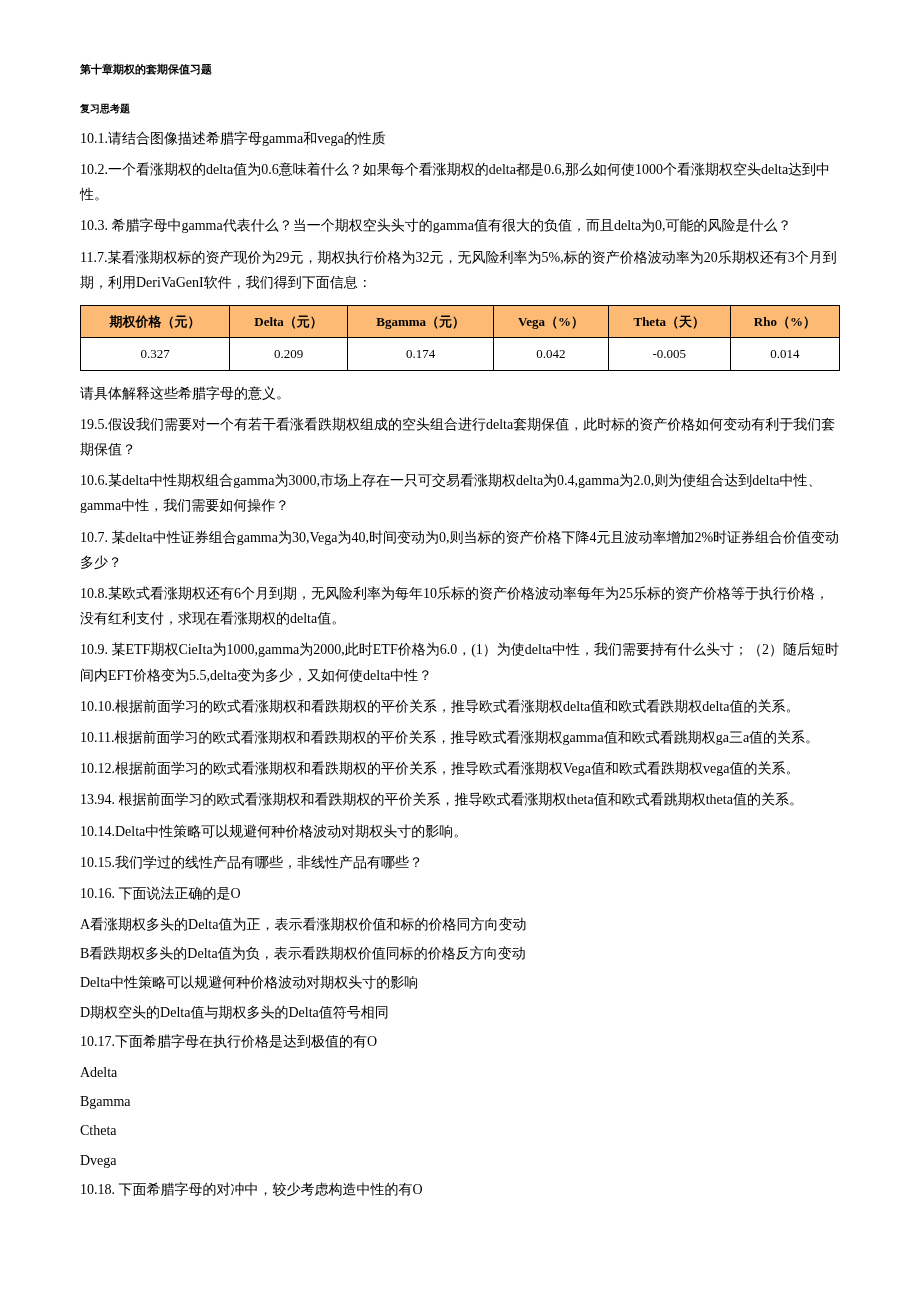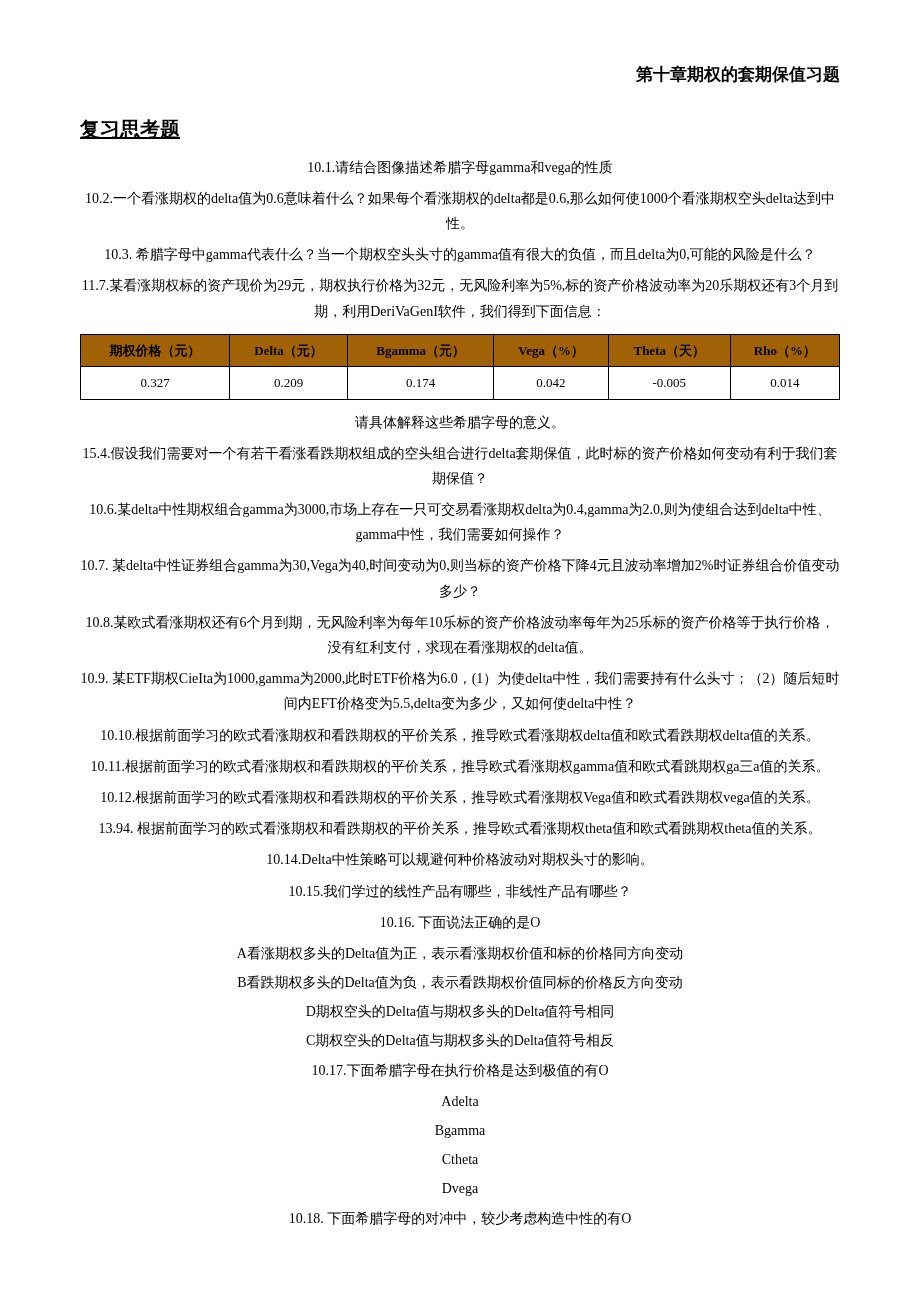--- a/index.html
+++ b/index.html
@@ -11,52 +11,50 @@
       background: #ffffff;
       font-family: "SimSun", "宋体", serif;
       font-size: 14px;
       color: #000000;
       width: 920px;
       min-height: 1301px;
       padding: 60px 80px;
       line-height: 1.8;
     }
     .page-title {
-      text-align: right;
-      font-size: 17px;
+      text-align: left;
+      font-size: 11px;
       font-weight: bold;
       margin-bottom: 20px;
     }
     .section-title {
       font-weight: bold;
-      text-decoration: underline;
       margin-bottom: 8px;
-      font-size: 20px;
+      font-size: 10px;
     }
     .question {
       margin-bottom: 6px;
       text-indent: 0;
-      text-align: center;
     }
     .sub-item {
       margin-bottom: 4px;
     }
     table {
       border-collapse: collapse;
       width: 100%;
       margin: 10px 0;
       font-size: 13px;
     }
     table td, table th {
       border: 1px solid #000;
       padding: 4px 8px;
       text-align: center;
     }
     table th {
-      background: #a16207;
+      background: #fdba74;
     }
     .table-wrapper {
       margin: 10px 0;
     }
   </style>
 </head>
 <body>
 
 <div class="page-title">第十章期权的套期保值习题</div>
 
@@ -90,21 +88,21 @@
         <td>0.042</td>
         <td>-0.005</td>
         <td>0.014</td>
       </tr>
     </tbody>
   </table>
 </div>
 
 <div class="question">请具体解释这些希腊字母的意义。</div>
 
-<div class="question">15.4.假设我们需要对一个有若干看涨看跌期权组成的空头组合进行delta套期保值，此时标的资产价格如何变动有利于我们套期保值？</div>
+<div class="question">19.5.假设我们需要对一个有若干看涨看跌期权组成的空头组合进行delta套期保值，此时标的资产价格如何变动有利于我们套期保值？</div>
 
 <div class="question">10.6.某delta中性期权组合gamma为3000,市场上存在一只可交易看涨期权delta为0.4,gamma为2.0,则为使组合达到delta中性、gamma中性，我们需要如何操作？</div>
 
 <div class="question">10.7. 某delta中性证券组合gamma为30,Vega为40,时间变动为0,则当标的资产价格下降4元且波动率增加2%时证券组合价值变动多少？</div>
 
 <div class="question">10.8.某欧式看涨期权还有6个月到期，无风险利率为每年10乐标的资产价格波动率每年为25乐标的资产价格等于执行价格，没有红利支付，求现在看涨期权的delta值。</div>
 
 <div class="question">10.9. 某ETF期权CieIta为1000,gamma为2000,此时ETF价格为6.0，(1）为使delta中性，我们需要持有什么头寸；（2）随后短时间内EFT价格变为5.5,delta变为多少，又如何使delta中性？</div>
 
 <div class="question">10.10.根据前面学习的欧式看涨期权和看跌期权的平价关系，推导欧式看涨期权delta值和欧式看跌期权delta值的关系。</div>
@@ -116,22 +114,22 @@
 <div class="question">13.94. 根据前面学习的欧式看涨期权和看跌期权的平价关系，推导欧式看涨期权theta值和欧式看跳期权theta值的关系。</div>
 
 <div class="question">10.14.Delta中性策略可以规避何种价格波动对期权头寸的影响。</div>
 
 <div class="question">10.15.我们学过的线性产品有哪些，非线性产品有哪些？</div>
 
 <div class="question">10.16. 下面说法正确的是O</div>
 
 <div class="question sub-item">A看涨期权多头的Delta值为正，表示看涨期权价值和标的价格同方向变动</div>
 <div class="question sub-item">B看跌期权多头的Delta值为负，表示看跌期权价值同标的价格反方向变动</div>
+<div class="question sub-item">Delta中性策略可以规避何种价格波动对期权头寸的影响</div>
 <div class="question sub-item">D期权空头的Delta值与期权多头的Delta值符号相同</div>
-<div class="question sub-item">C期权空头的Delta值与期权多头的Delta值符号相反</div>
 
 <div class="question">10.17.下面希腊字母在执行价格是达到极值的有O</div>
 
 <div class="question sub-item">Adelta</div>
 <div class="question sub-item">Bgamma</div>
 <div class="question sub-item">Ctheta</div>
 <div class="question sub-item">Dvega</div>
 
 <div class="question">10.18. 下面希腊字母的对冲中，较少考虑构造中性的有O</div>
 

